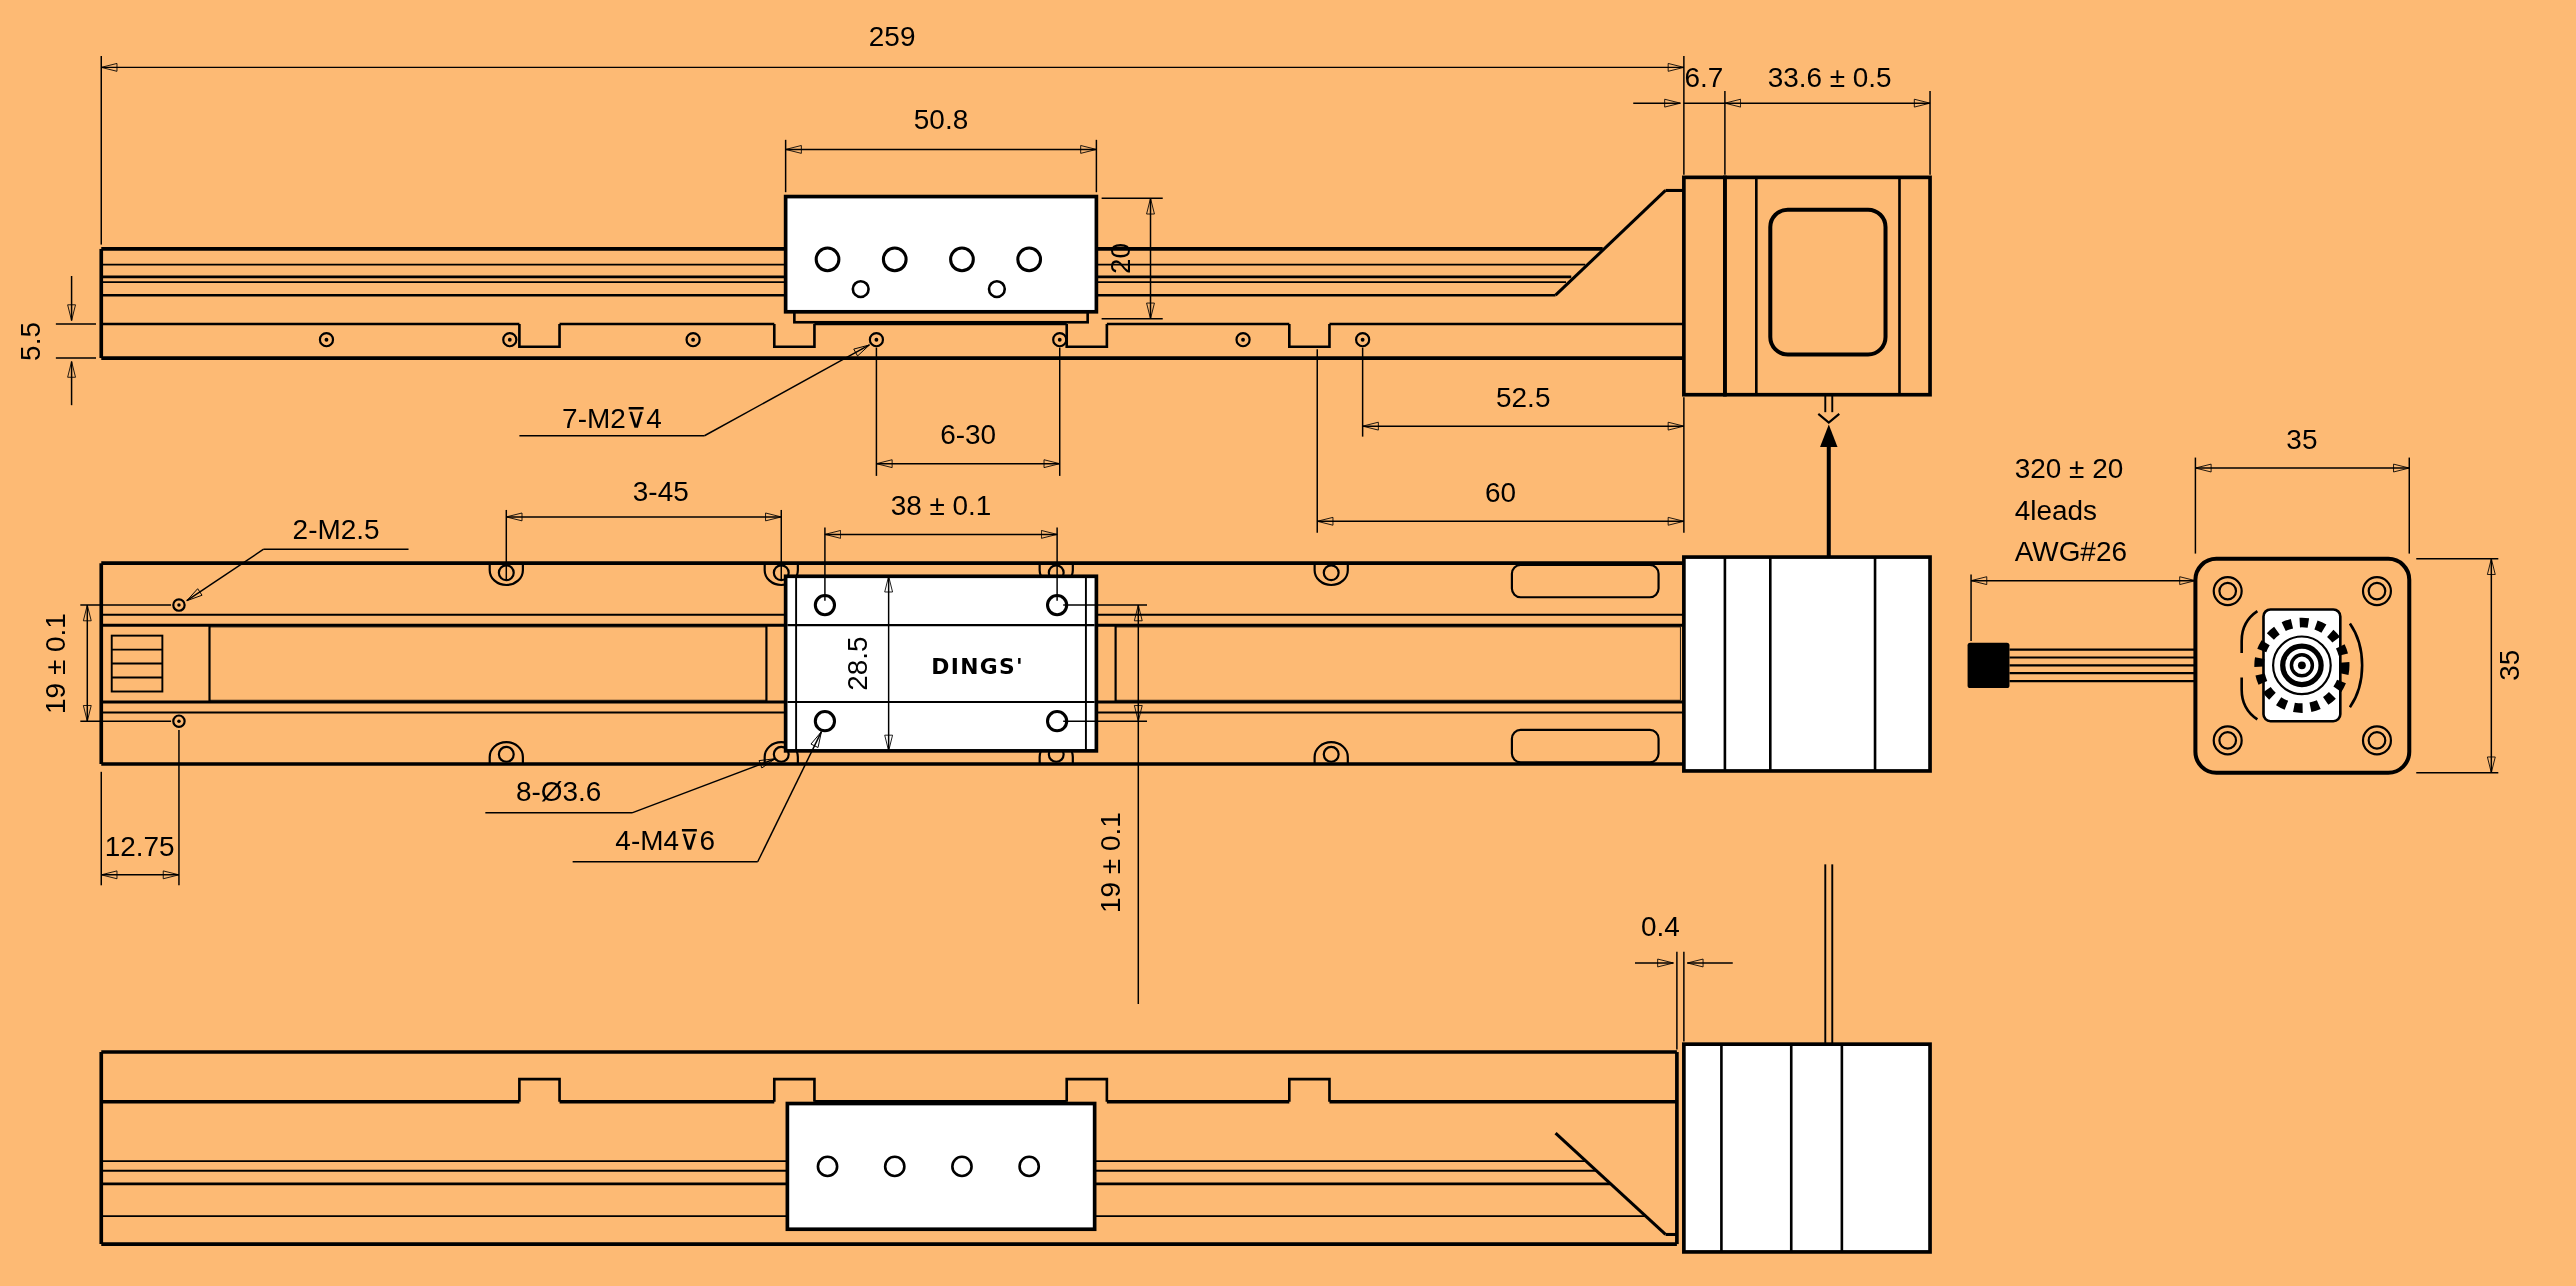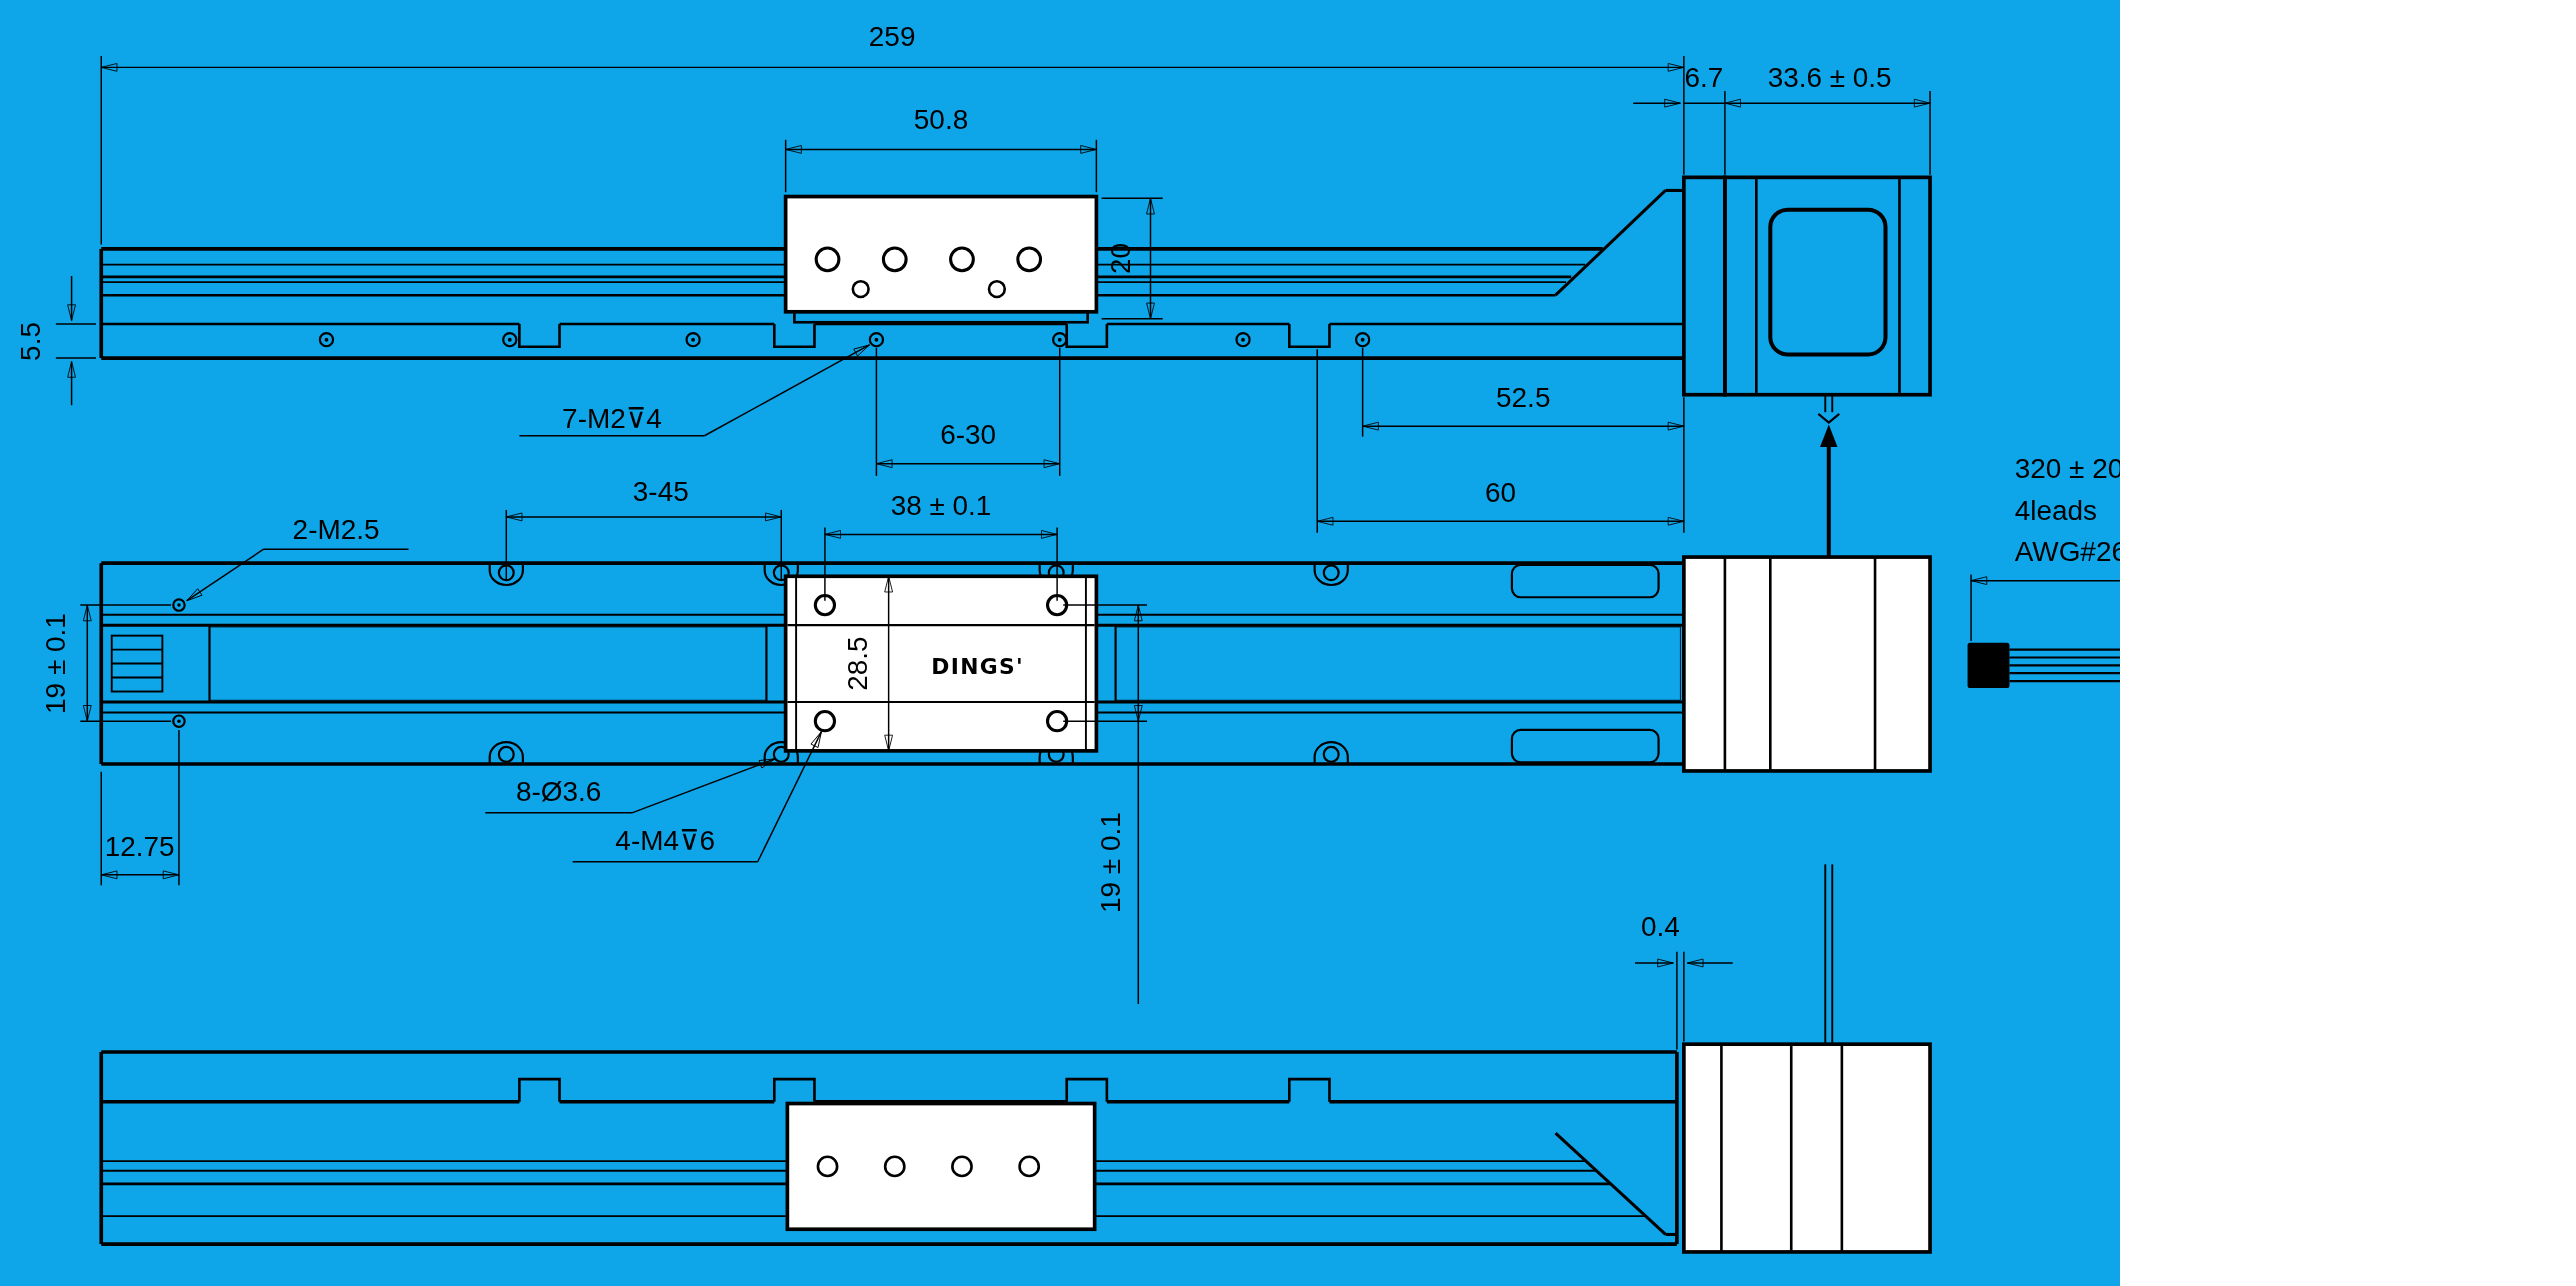--- a/index.html
+++ b/index.html
@@ -1,16 +1,16 @@
 <!DOCTYPE html>
 <html style="font-size:14px"><head>
 <meta charset="utf-8">
 <style>
   html,body{margin:0;padding:0;background:#fff;}
-  .canvas{position:relative;width:2120px;height:1287px;background:#0ea5e9;overflow:hidden;}
+  .canvas{position:relative;width:2576px;height:1287px;background:#fdba74;overflow:hidden;}
   svg{display:block;}
   svg line, svg path, svg rect, svg circle{stroke:#000;fill:none;stroke-linecap:butt;}
   .s1{stroke-width:1.7;}
   .s2{stroke-width:2.2;}
   .s25{stroke-width:2.5;}
   .s3{stroke-width:3;}
   .s35{stroke-width:3.5;}
   .s4{stroke-width:4.2;}
   .s45{stroke-width:4.6;}
   .wf{fill:#ffffff;}

